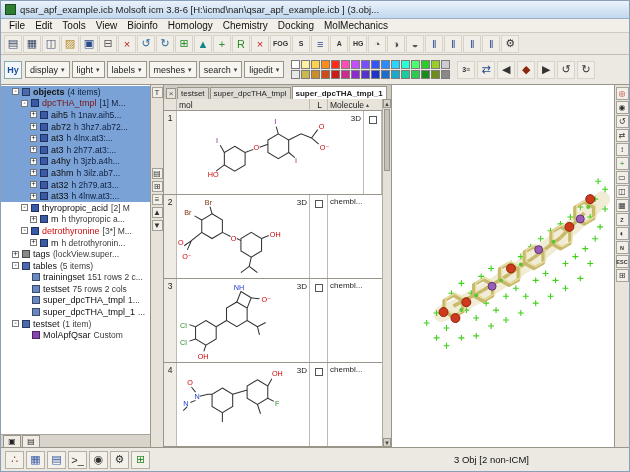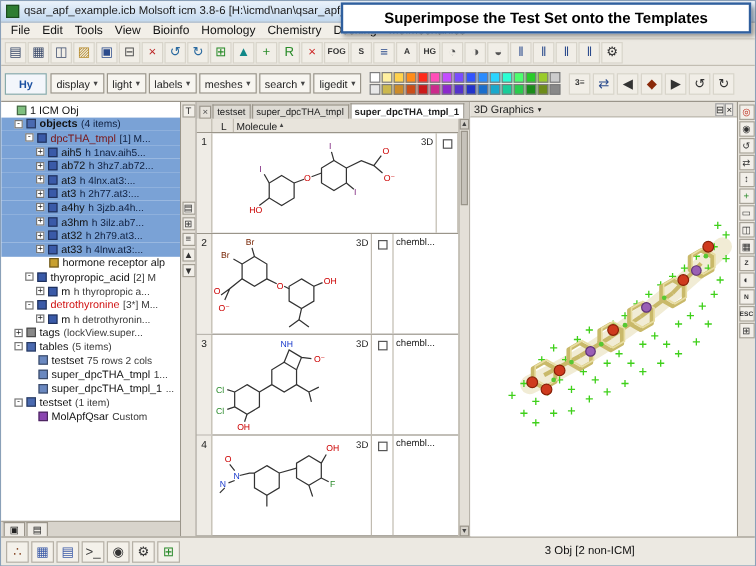--- a/index.html
+++ b/index.html
@@ -15,21 +15,21 @@
 
   
   .menubar{height:14px;background:#f2efe8;display:flex;align-items:center;padding-left:3px;border-bottom:1px solid #cfcabe;flex:none}
   .menu-item{padding:16px 5px;font-size:10px;color:#111}
 
   
   .toolbar1{height:22px;background:#ece9e2;border-bottom:1px solid #c2bdb2;display:flex;align-items:center;padding:0 3px;gap:1px;flex:none}
   .tbtn{min-width:18px;height:18px;display:flex;align-items:center;justify-content:center;font-size:11px;border:1px solid #d8d4ca;background:#f1eee7}
   .tbtn.wide{font-size:7px;font-weight:bold;padding:0 2px}
   .toolbar2{height:30px;background:#ece9e2;border-bottom:1px solid #9a958a;display:flex;align-items:center;padding:0 3px;gap:3px;flex:none}
-  .hybtn{width:35px;height:18px;border:1px solid #8aa;background:#f3f6fb;color:#1a4fa0;font-size:9px;font-weight:bold;display:flex;align-items:center;justify-content:center}
+  .hybtn{width:18px;height:18px;border:1px solid #8aa;background:#f3f6fb;color:#1a4fa0;font-size:9px;font-weight:bold;display:flex;align-items:center;justify-content:center}
   .dds{display:flex;gap:2px}
   .dd{height:17px;border:1px solid #9a958a;background:#f7f5f0;font-size:9px;padding:0 4px;display:flex;align-items:center;gap:3px;color:#222}
   .dd .car{font-size:7px;color:#444}
   .palette{display:grid;grid-template-columns:repeat(16,9px);grid-auto-rows:9px;gap:1px;margin:0 4px}
   .pcell{border:1px solid #7d7d7d}
 
   
   .main{flex:1;display:flex;min-height:0}
   .workspace{width:150px;border-right:1px solid #9a958a;display:flex;flex-direction:column;background:#fff;flex:none}
   .ws-header{height:15px;background:#e3dfd6;border-bottom:1px solid #b0aba0;display:flex;align-items:center;padding:0 3px;font-size:9px;gap:2px;flex:none}
@@ -97,21 +97,20 @@
 </style>
 </head>
 <body>
 
 <div class="app">
 
   <div class="titlebar">
     <span class="app-icon"></span>
     <span class="title">qsar_apf_example.icb Molsoft icm 3.8-6  [H:\icmd\nan\qsar_apf_example.icb ] (3.obj...</span>
   </div>
-  <div class="callout">Superimpose the Test Set onto the Templates</div>
 
   <div class="menubar" id="menubar">
       <span class="menu-item">File</span>
       <span class="menu-item">Edit</span>
       <span class="menu-item">Tools</span>
       <span class="menu-item">View</span>
       <span class="menu-item">Bioinfo</span>
       <span class="menu-item">Homology</span>
       <span class="menu-item">Chemistry</span>
       <span class="menu-item">Docking</span>
@@ -218,25 +217,20 @@
         <span class="tbtn" style="color: rgb(51, 51, 51);">▶</span>
         <span class="tbtn" style="color: rgb(51, 51, 51);">↺</span>
         <span class="tbtn" style="color: rgb(51, 51, 51);">↻</span>
       </span>
   </div>
 
   <div class="main">
 
     <div class="workspace">
       <div class="ws-body" id="tree">
-          <div class="tree-row" style="padding-left: 2px;">
-            <span class="xsp"></span>
-            <span class="ticon" style="background: rgb(127, 191, 127);"></span>
-            <span class="tlabel">1 ICM Obj</span>
-          </div>
           <div class="tree-row sel" style="padding-left: 11px;">
             <span class="expand">-</span>
             <span class="ticon" style="background: rgb(74, 106, 176);"></span>
             <span class="tlabel" style="font-weight: bold;">objects</span>
             <span class="tmeta">(4 items)</span>
           </div>
           <div class="tree-row sel" style="padding-left: 20px;">
             <span class="expand">-</span>
             <span class="ticon" style="background: rgb(58, 90, 168);"></span>
             <span class="tlabel" style="color: rgb(122, 21, 21);">dpcTHA_tmpl</span>
@@ -283,25 +277,20 @@
             <span class="ticon" style="background: rgb(58, 90, 168);"></span>
             <span class="tlabel">at32</span>
             <span class="tmeta">h  2h79.at3...</span>
           </div>
           <div class="tree-row sel" style="padding-left: 29px;">
             <span class="expand">+</span>
             <span class="ticon" style="background: rgb(58, 90, 168);"></span>
             <span class="tlabel">at33</span>
             <span class="tmeta">h  4lnw.at3:...</span>
           </div>
-          <div class="tree-row" style="padding-left: 29px;">
-            <span class="xsp"></span>
-            <span class="ticon" style="background: rgb(200, 160, 48);"></span>
-            <span class="tlabel">hormone receptor alp</span>
-          </div>
           <div class="tree-row" style="padding-left: 20px;">
             <span class="expand">-</span>
             <span class="ticon" style="background: rgb(58, 90, 168);"></span>
             <span class="tlabel">thyropropic_acid</span>
             <span class="tmeta">[2] M</span>
           </div>
           <div class="tree-row" style="padding-left: 29px;">
             <span class="expand">+</span>
             <span class="ticon" style="background: rgb(58, 90, 168);"></span>
             <span class="tlabel">m</span>
@@ -323,20 +312,26 @@
             <span class="expand">+</span>
             <span class="ticon" style="background: rgb(136, 136, 136);"></span>
             <span class="tlabel">tags</span>
             <span class="tmeta">(lockView.super...</span>
           </div>
           <div class="tree-row" style="padding-left: 11px;">
             <span class="expand">-</span>
             <span class="ticon" style="background: rgb(74, 106, 176);"></span>
             <span class="tlabel">tables</span>
             <span class="tmeta">(5 items)</span>
+          </div>
+          <div class="tree-row" style="padding-left: 20px;">
+            <span class="xsp"></span>
+            <span class="ticon" style="background: rgb(106, 136, 192);"></span>
+            <span class="tlabel">trainingset</span>
+            <span class="tmeta">151 rows 2 c...</span>
           </div>
           <div class="tree-row" style="padding-left: 20px;">
             <span class="xsp"></span>
             <span class="ticon" style="background: rgb(106, 136, 192);"></span>
             <span class="tlabel">testset</span>
             <span class="tmeta">75 rows 2 cols</span>
           </div>
           <div class="tree-row" style="padding-left: 20px;">
             <span class="xsp"></span>
             <span class="ticon" style="background: rgb(106, 136, 192);"></span>
@@ -382,20 +377,21 @@
       <div class="tabbar" id="tabbar">
           <span class="tabbar-icon">×</span>
           <div class="tab">testset</div>
           <div class="tab">super_dpcTHA_tmpl</div>
           <div class="tab active">super_dpcTHA_tmpl_1</div>
         </div>
       <div class="tblwrap">
         <div class="tblmain">
           <div class="thead">
             <span class="th th-num"></span>
+            <span class="th th-mol">mol</span>
             <span class="th th-l">L</span>
             <span class="th th-name">
                 <span>Molecule</span>
                 <span class="sort">▴</span>
               </span>
           </div>
           <div id="trows" style="flex:1;display:flex;flex-direction:column;min-height:0">
               <div class="trow">
                 <span class="td-num">1</span>
                 <span class="td-mol"><svg viewBox="0 0 128 80">
@@ -479,26 +475,20 @@
         <div class="vscroll">
           <div class="sb-btn">▲</div>
           <div class="sb-thumb"></div>
           <div class="sb-track"></div>
           <div class="sb-btn">▼</div>
         </div>
       </div>
     </div>
 
     <div class="graphics">
-      <div class="gfx-header">
-        <span>3D Graphics</span>
-        <span style="font-size:6px">▾</span>
-        <span class="sp"></span>
-        <span id="gfx-buttons"><span class="hbtn">⊟</span><span class="hbtn">×</span></span>
-      </div>
       <div class="gfx-canvas">
         <svg id="scene" viewBox="0 0 224 335" preserveAspectRatio="xMidYMid meet">
             <path d="M50,216 C85,200 140,170 212,100" stroke="#f0ead0" stroke-width="16" fill="none" stroke-linecap="round" opacity="0.9"></path>
             <g stroke="#3fd01a" stroke-width="1.1">
               <path d="M32,225 L38,225 M35,222 L35,228"></path>
               <path d="M42,215 L48,215 M45,212 L45,218"></path>
               <path d="M52,230 L58,230 M55,227 L55,233"></path>
               <path d="M62,222 L68,222 M65,219 L65,225"></path>
               <path d="M72,212 L78,212 M75,209 L75,215"></path>
               <path d="M82,220 L88,220 M85,217 L85,223"></path>

